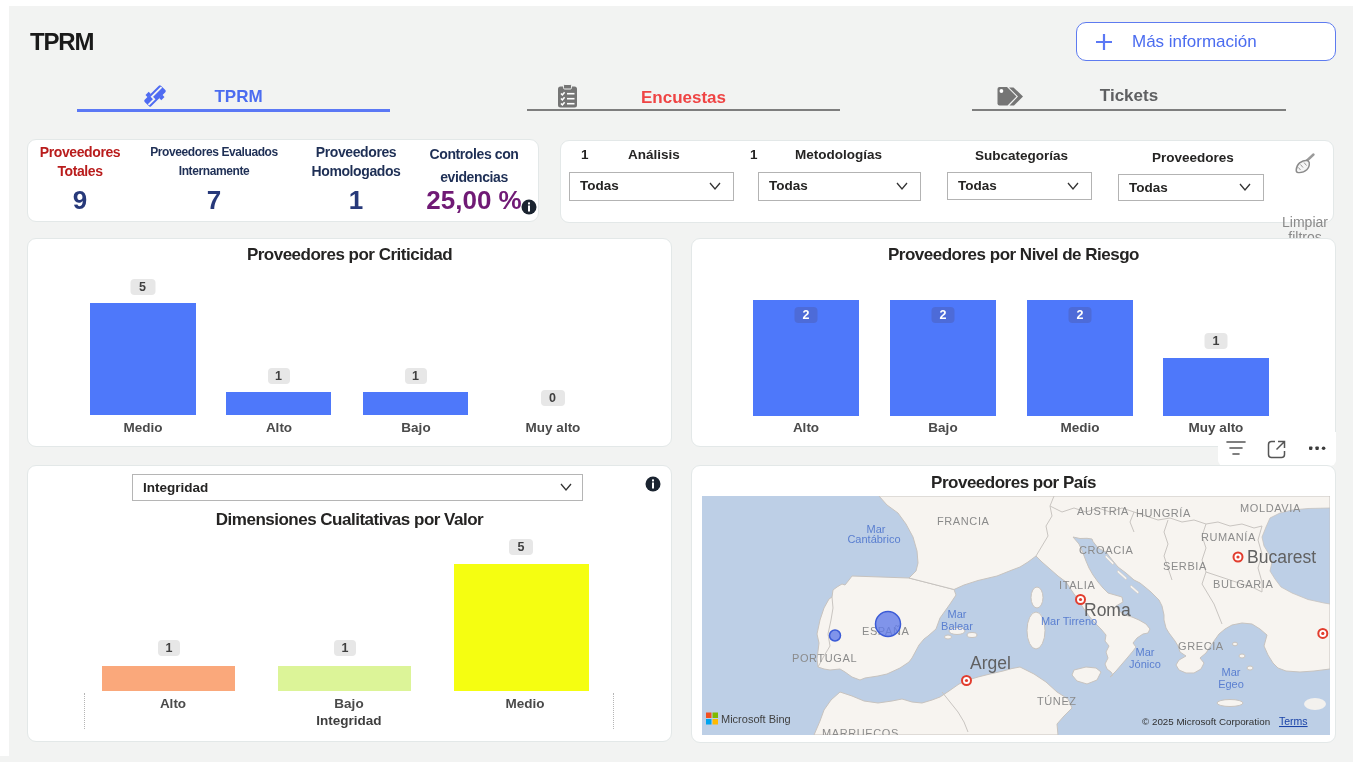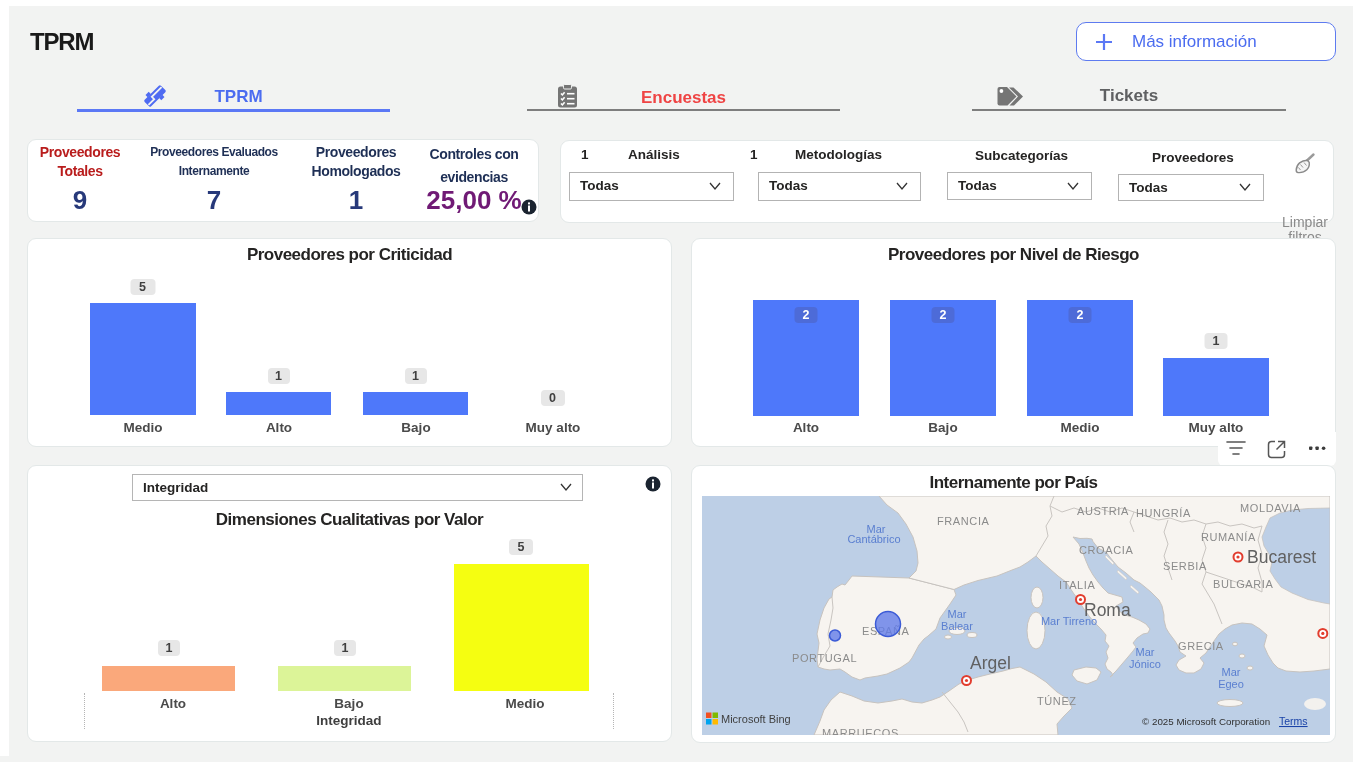--- a/index.html
+++ b/index.html
@@ -161,21 +161,21 @@
 <div class="badge" style="left:345px; top:640px; width:22px;">1</div>
 <div class="badge" style="left:521px; top:539px; width:24px;">5</div>
 <div class="xlab" style="left:173px; top:696px;">Alto</div>
 <div class="xlab" style="left:349px; top:696px;">Bajo</div>
 <div class="xlab" style="left:525px; top:696px;">Medio</div>
 <div class="xlab" style="left:349px; top:713px; color:#3f3f3f;">Integridad</div>
 <div class="abs" style="left:84px; top:693px; width:1px; height:36px; border-left:1px dotted #b5b5b5;"></div>
 <div class="abs" style="left:613px; top:693px; width:1px; height:36px; border-left:1px dotted #b5b5b5;"></div>
 
 <div class="card" style="left:691px; top:465px; width:645px; height:278px;"></div>
-<div class="ctitle" style="left:691px; top:473px; width:645px;">Internamente por País</div>
+<div class="ctitle" style="left:691px; top:473px; width:645px;">Proveedores por País</div>
 <div class="abs" style="left:702px; top:496px; width:628px; height:239px; overflow:hidden;">
 <svg width="628" height="239" viewBox="0 0 628 239">
   <rect width="628" height="239" fill="#bdcfe6"></rect>
   <g fill="#f7f4f0" stroke="#c7c3bf" stroke-width="1">
 
     <path d="M150 80 L207 82 L252 93.5 L254 99 L248 108 L238 122 L234 133 L226 140 L222 143 L217 149 L210 162 L207 166 L198 172 L185 178 L176 180 L163 182 L158 184 L150 181 L143 176 L138 173 L128 174 L122 173 L116 171 L115 163 L117 147 L115 138 L118 124 L122 112 L127 103 L130 101 L131 94 L135 91 L140 88 L143 89 L147 84 Z"></path>
 
     <path d="M177 0 L185 9 L196 17 L204 28 L211 41 L215 55 L216 67 L214 75 L207 82 L252 93.5 L262 89 L276 84.5 L295 80 L310 74 L318 71 L326 66 L334 60 L340 66 L348 73 L356 80 L364 86 L368 92 L372 98 L376 103 L378 107 L382 113 L387 120 L393 127 L399 133 L404 139 L403 145 L407 150 L404 156 L406 162 L403 168 L405 173 L409 176 L411 179 L408 181 L414 175 L420 168 L426 161 L431 155 L434 151 L431 147 L435 142 L441 138 L446 137 L448 133 L444 128 L437 124 L430 121 L423 119 L417 115 L414 110 L421 106 L420 101 L413 99 L406 97 L401 92 L396 86 L391 79 L387 72 L384 65 L381 57 L377 48 L371 41 L378 42.5 L385 42.3 L390 43 L391 45.5 L396 52 L404 56 L407 60 L411 65 L416 71 L424 77 L432 84 L438 87 L443 91 L449 96 L457 104 L460 110 L462 119 L462 124 L464 132 L467 137 L470 141 L473 145 L476 150 L478 156 L484 160 L477 164 L474 169 L477 174 L484 177 L492 177 L499 173 L502 167 L498 162 L504 157 L508 151 L512 145 L517 138 L523 133 L530 129 L540 127 L550 128 L558 133 L565 139 L562 150 L566 159 L571 167 L576 172 L584 175 L598 176 L612 175 L628 173 L628 0 Z"></path>
 
     <path d="M112 239 L118 225 L122 214 L129 204 L138 196 L150 200 L162 205 L176 207 L190 205 L200 203 L210 206 L220 207 L230 204 L238 201 L247 195 L257 188 L266 184 L276 181 L288 178 L301 175 L310 172.5 L318 171 L332 178 L344 186 L355 196 L366 203 L370 212 L362 220 L355 228 L356 239 Z"></path>

